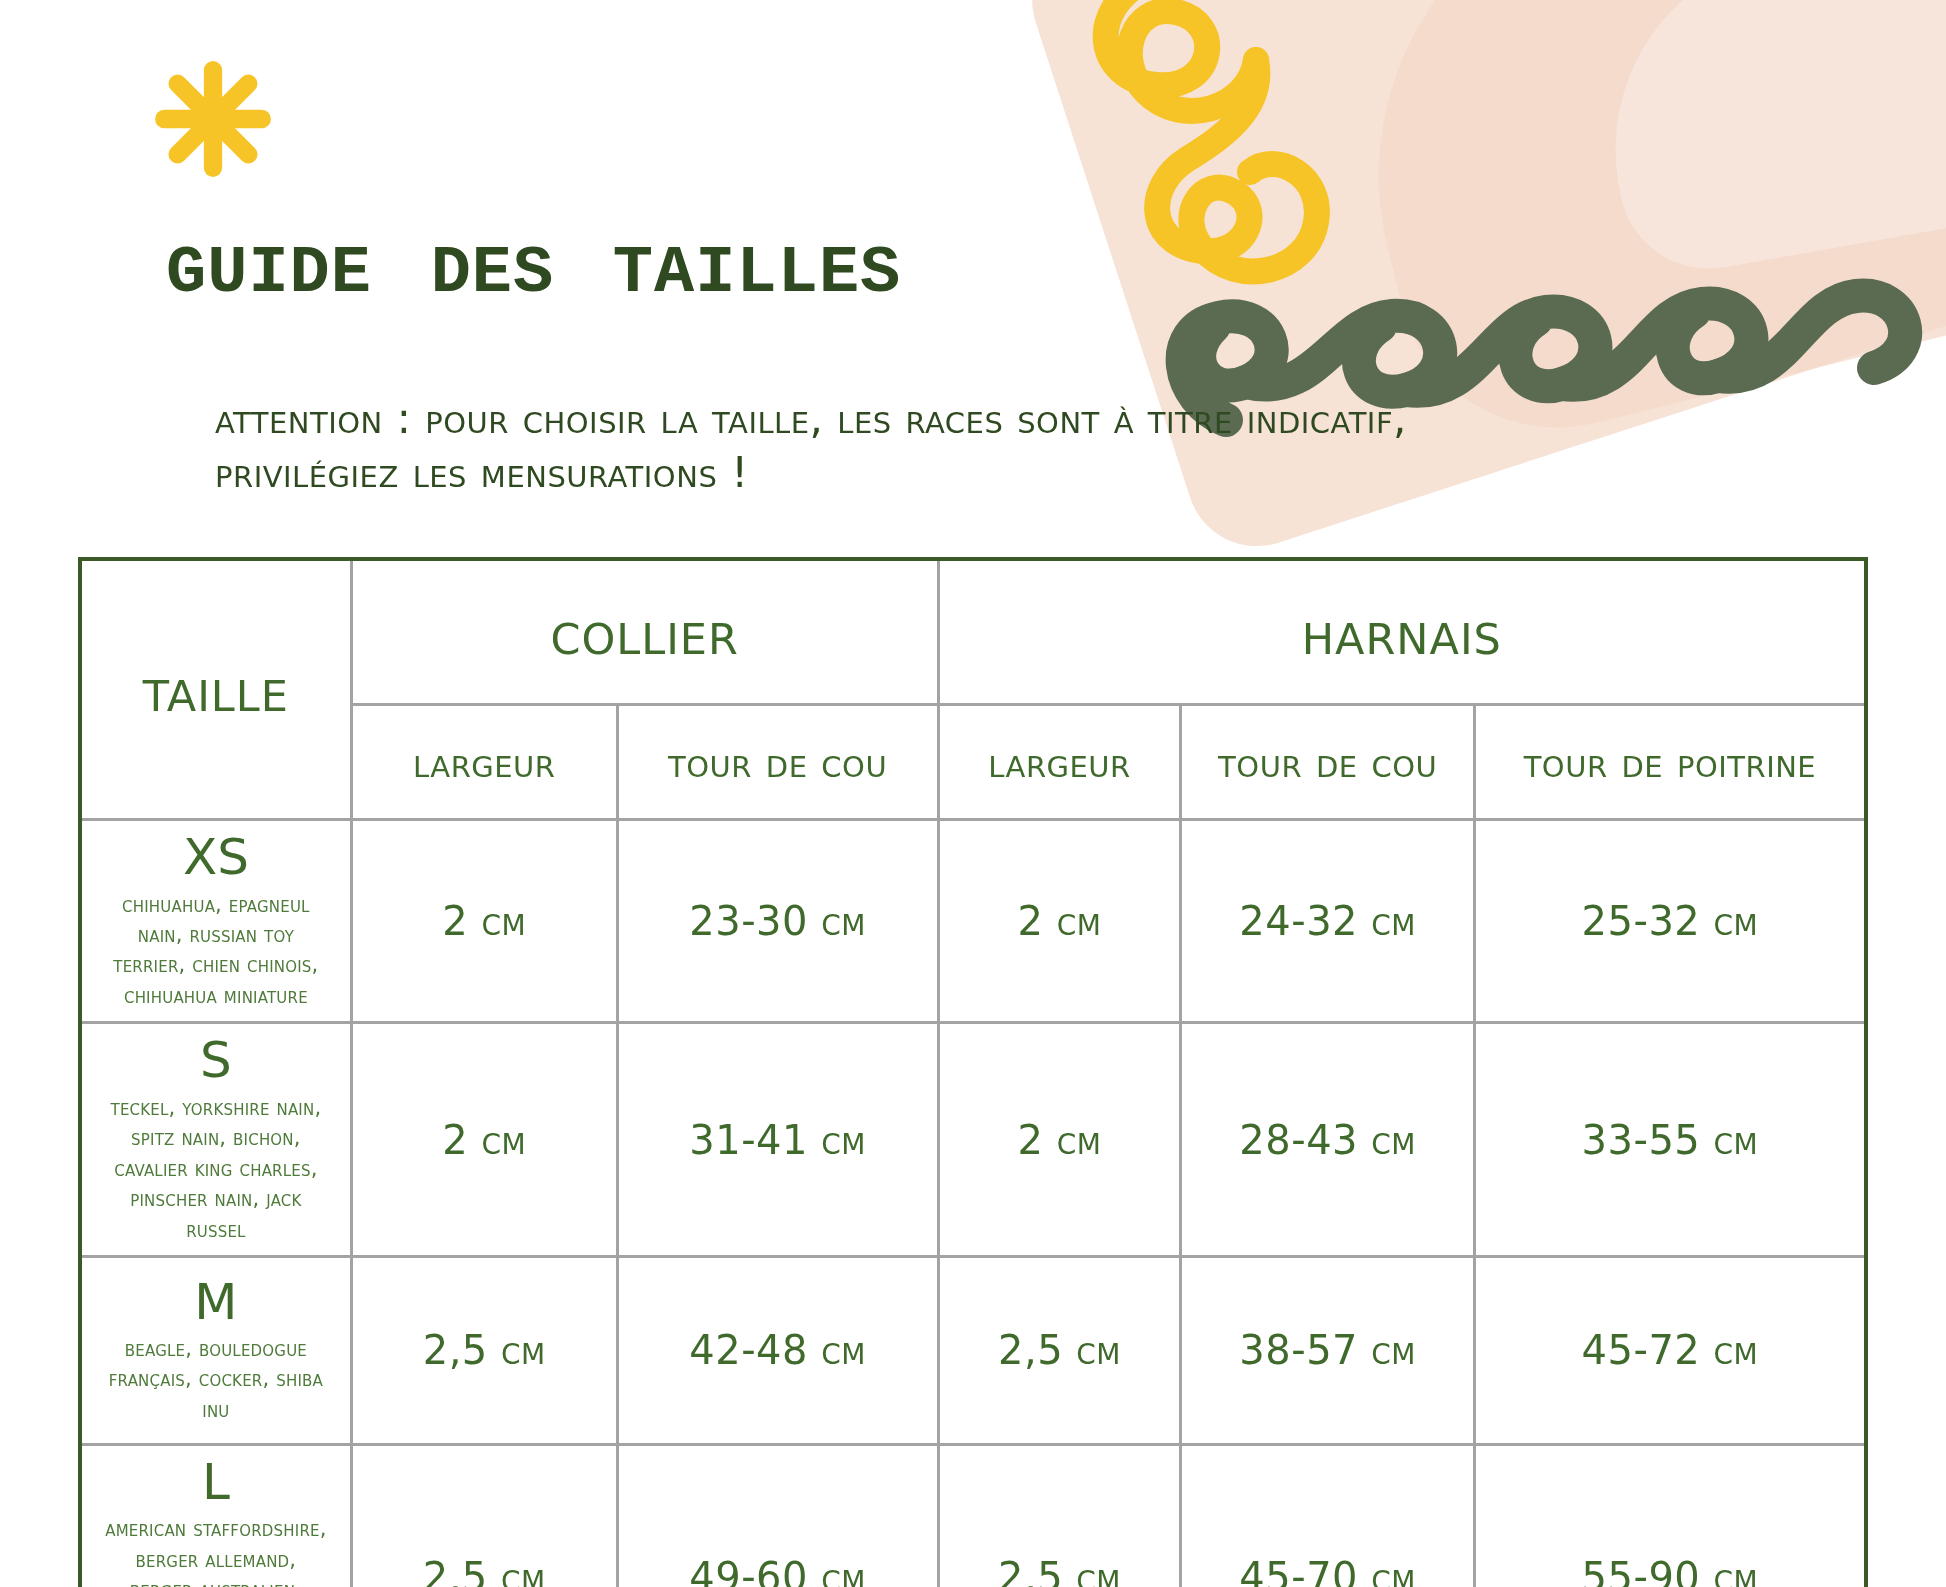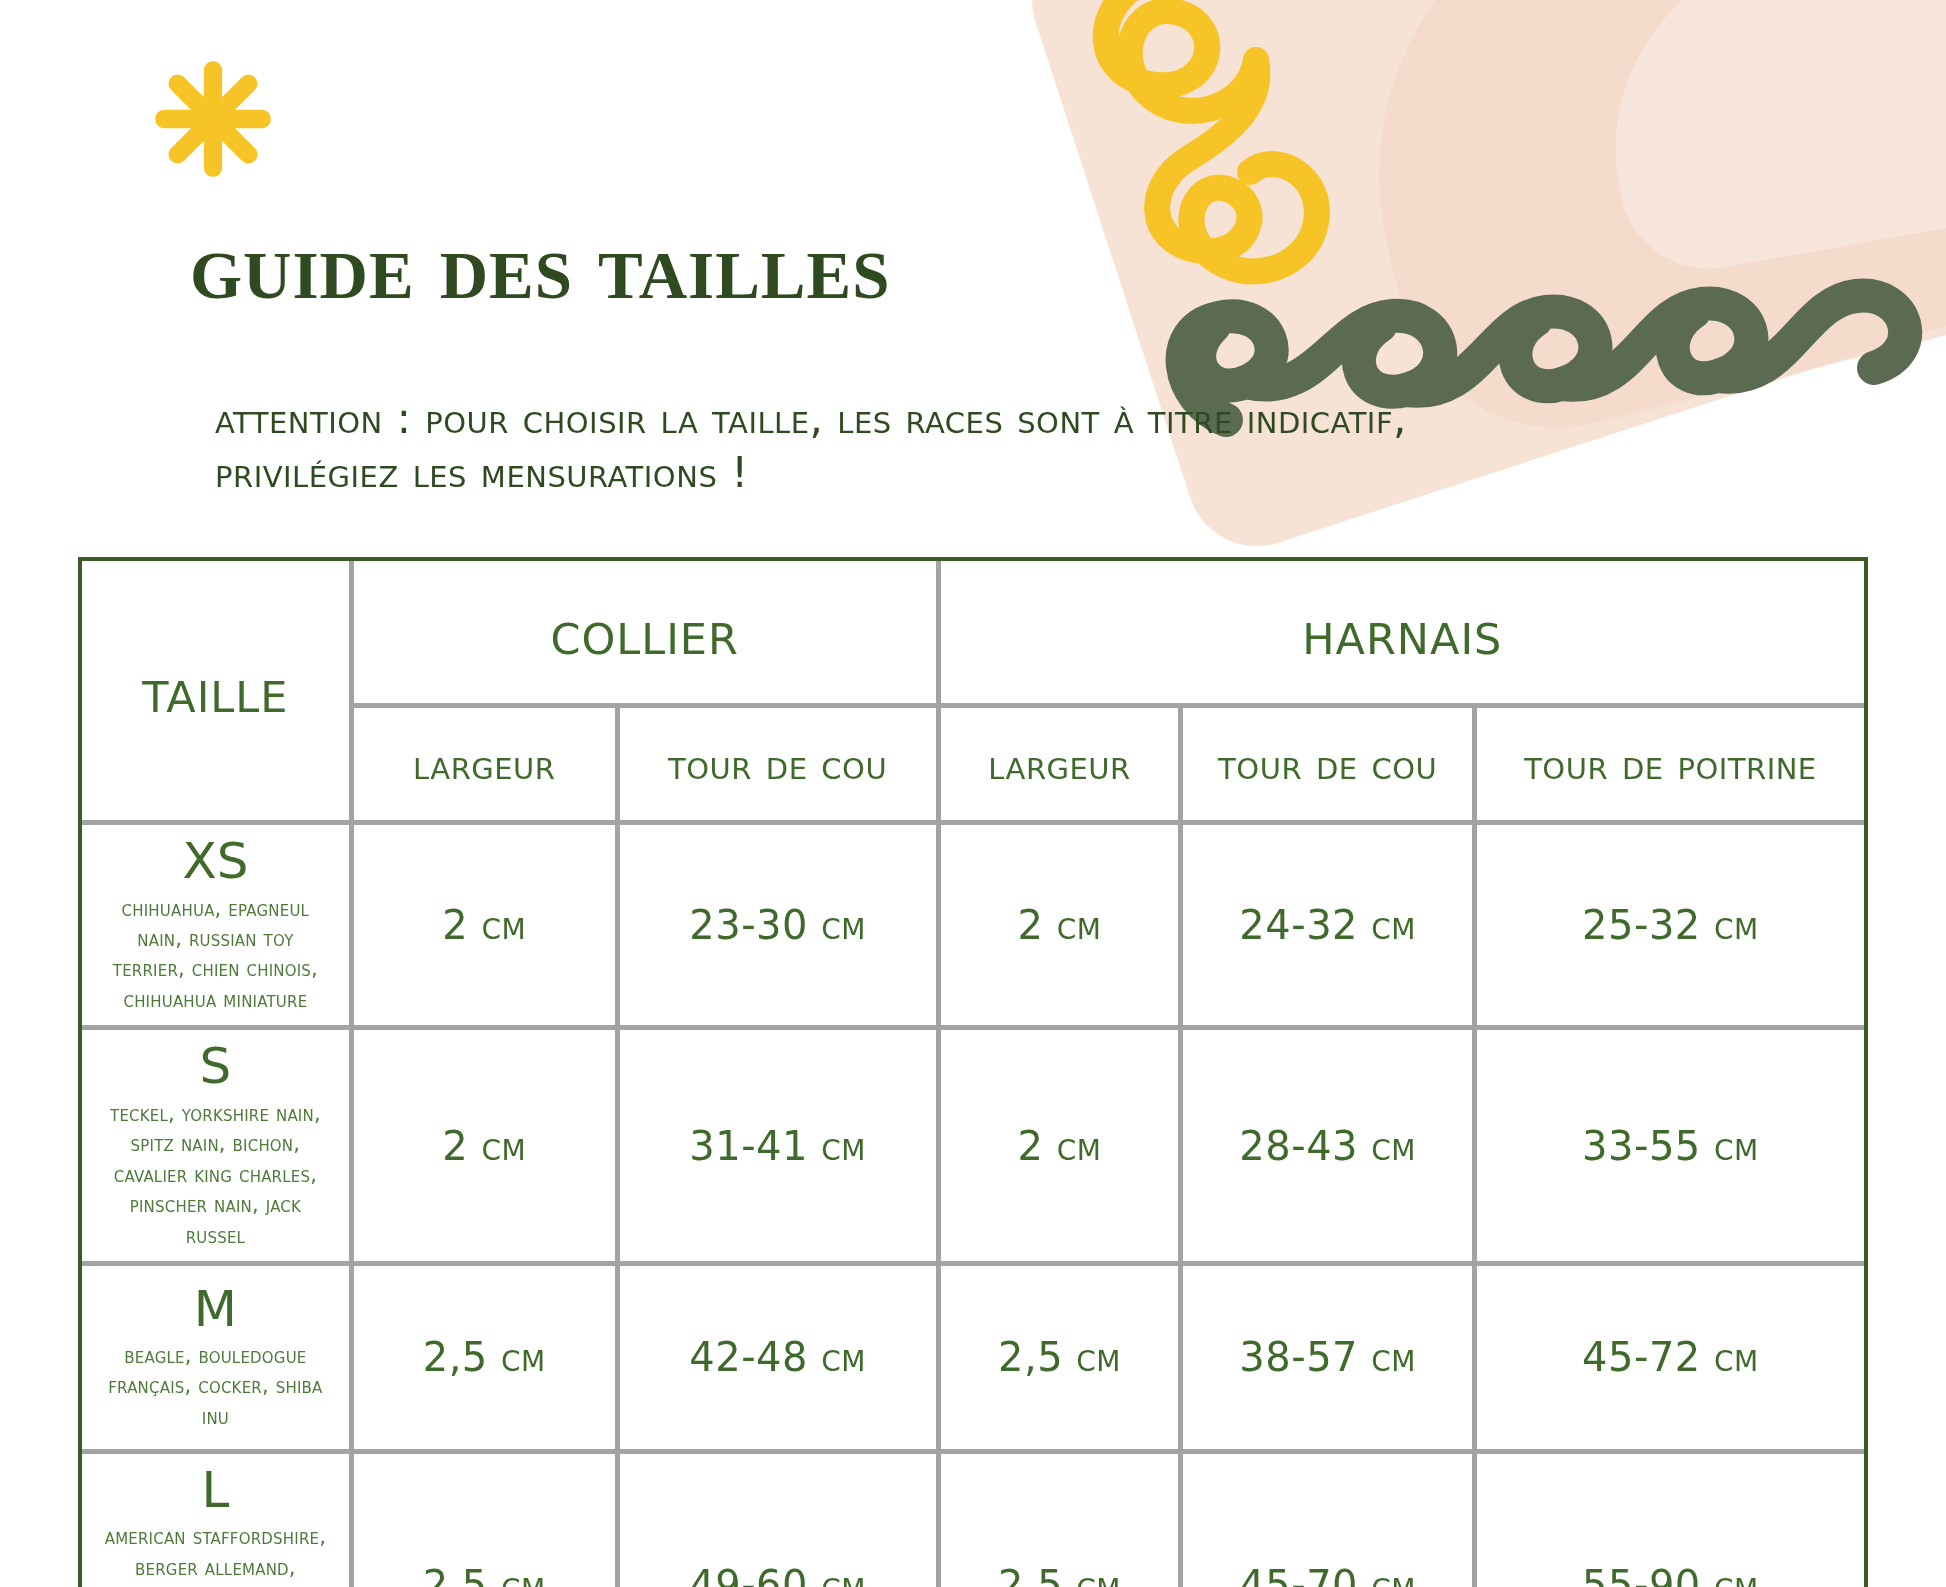--- a/index.html
+++ b/index.html
@@ -72,29 +72,28 @@
     top: 58px;
     width: 122px;
     height: 122px;
   }
 
   
   .title {
     position: absolute;
     left: 166px;
     top: 218px;
-    font-family: Liberation Serif, serif;
+    font-family: Liberation Mono, monospace;
     font-size: 96px;
     line-height: 1;
     letter-spacing: 1px;
     color: #2f4a21;
     font-weight: 700;
     font-variant: small-caps;
     text-transform: lowercase;
-    margin-left: 24px;
   }
   .subtitle {
     position: absolute;
     left: 168px;
     top: 392px;
     width: 1330px;
     font-size: 42px;
     line-height: 1.28;
     color: #2f4a21;
     font-variant: small-caps;
@@ -111,21 +110,21 @@
     width: 1790px;
     border: 4px solid #3c5a28;
     box-sizing: border-box;
   }
   table.sizes {
     width: 100%;
     border-collapse: collapse;
     table-layout: fixed;
   }
   table.sizes td, table.sizes th {
-    border: 5px solid #a3a3a3;
+    border: 3px solid #a3a3a3;
     text-align: center;
     vertical-align: middle;
     color: #3f6a2c;
     font-weight: 400;
   }
   
   table.sizes tr > *:first-child { border-left: none; }
   table.sizes tr > *:last-child  { border-right: none; }
   table.sizes tr:first-child > * { border-top: none; }
   table.sizes tr:last-child  > * { border-bottom: none; }

